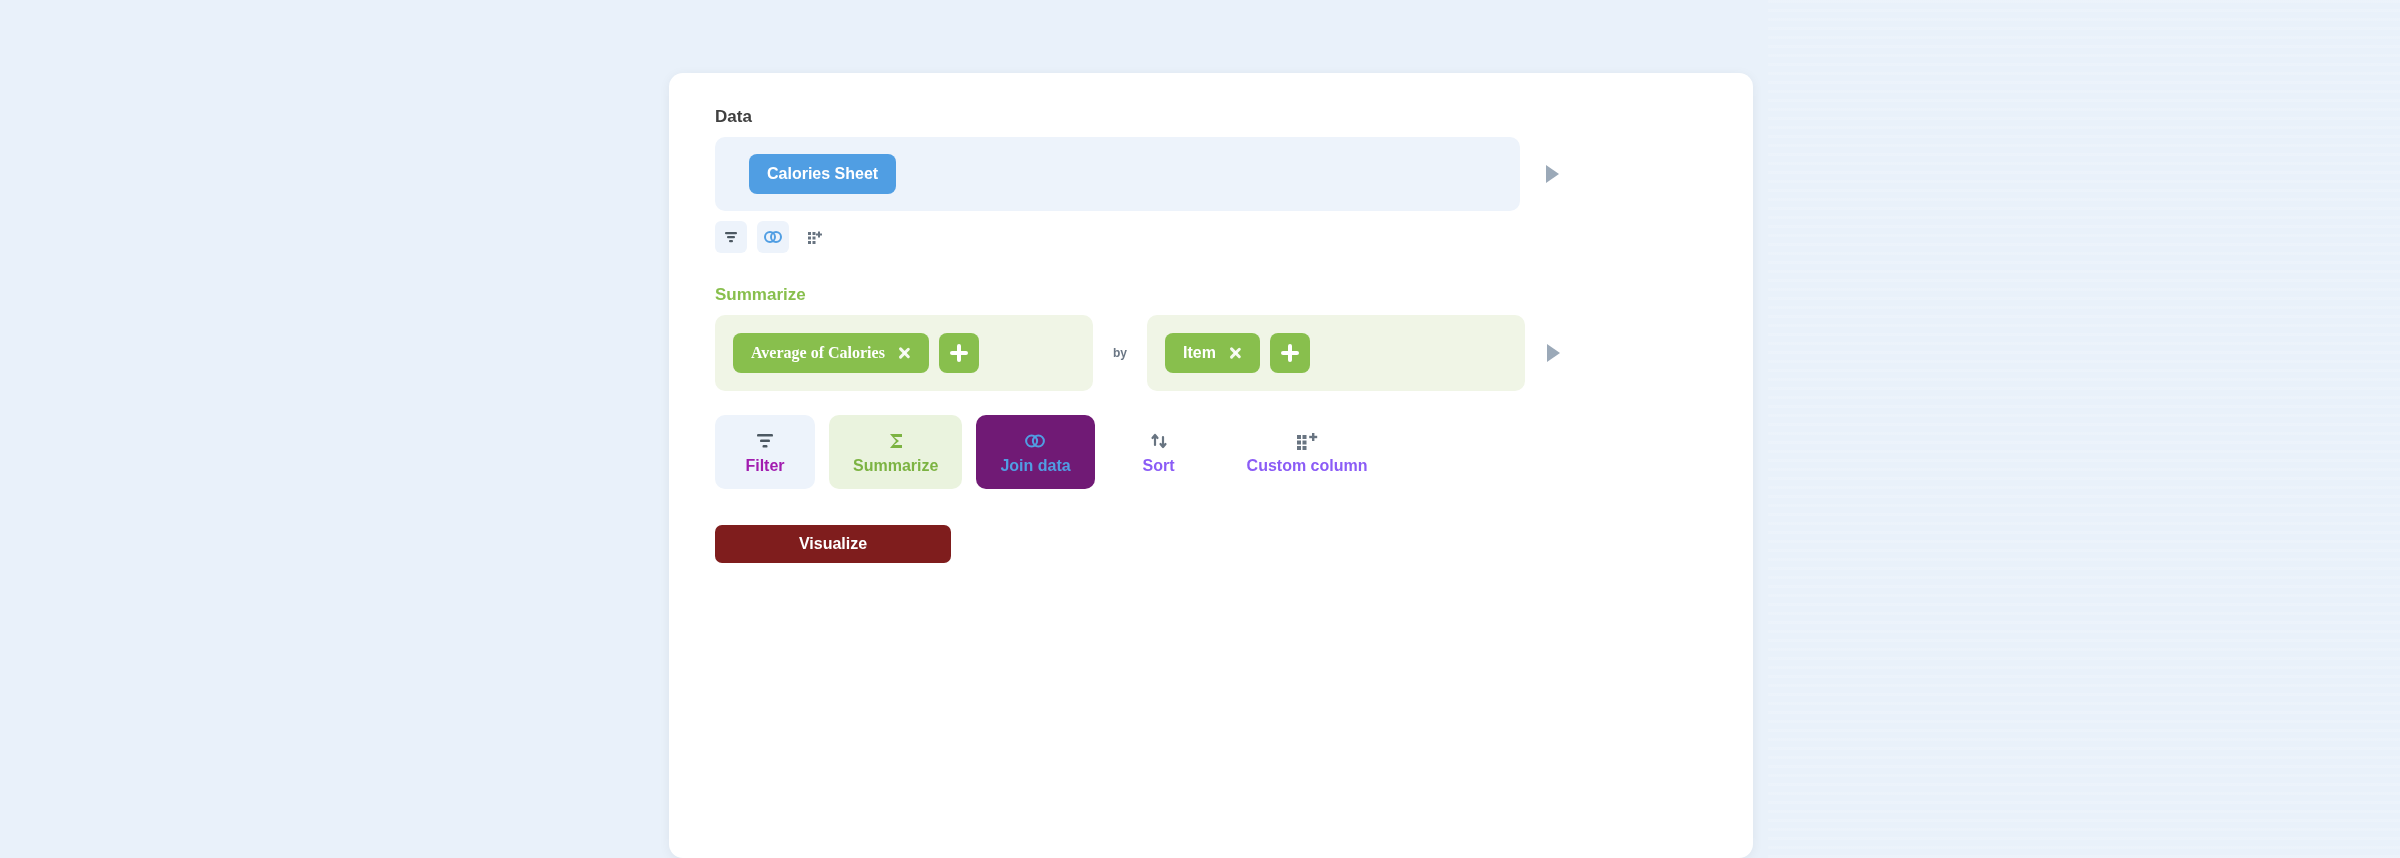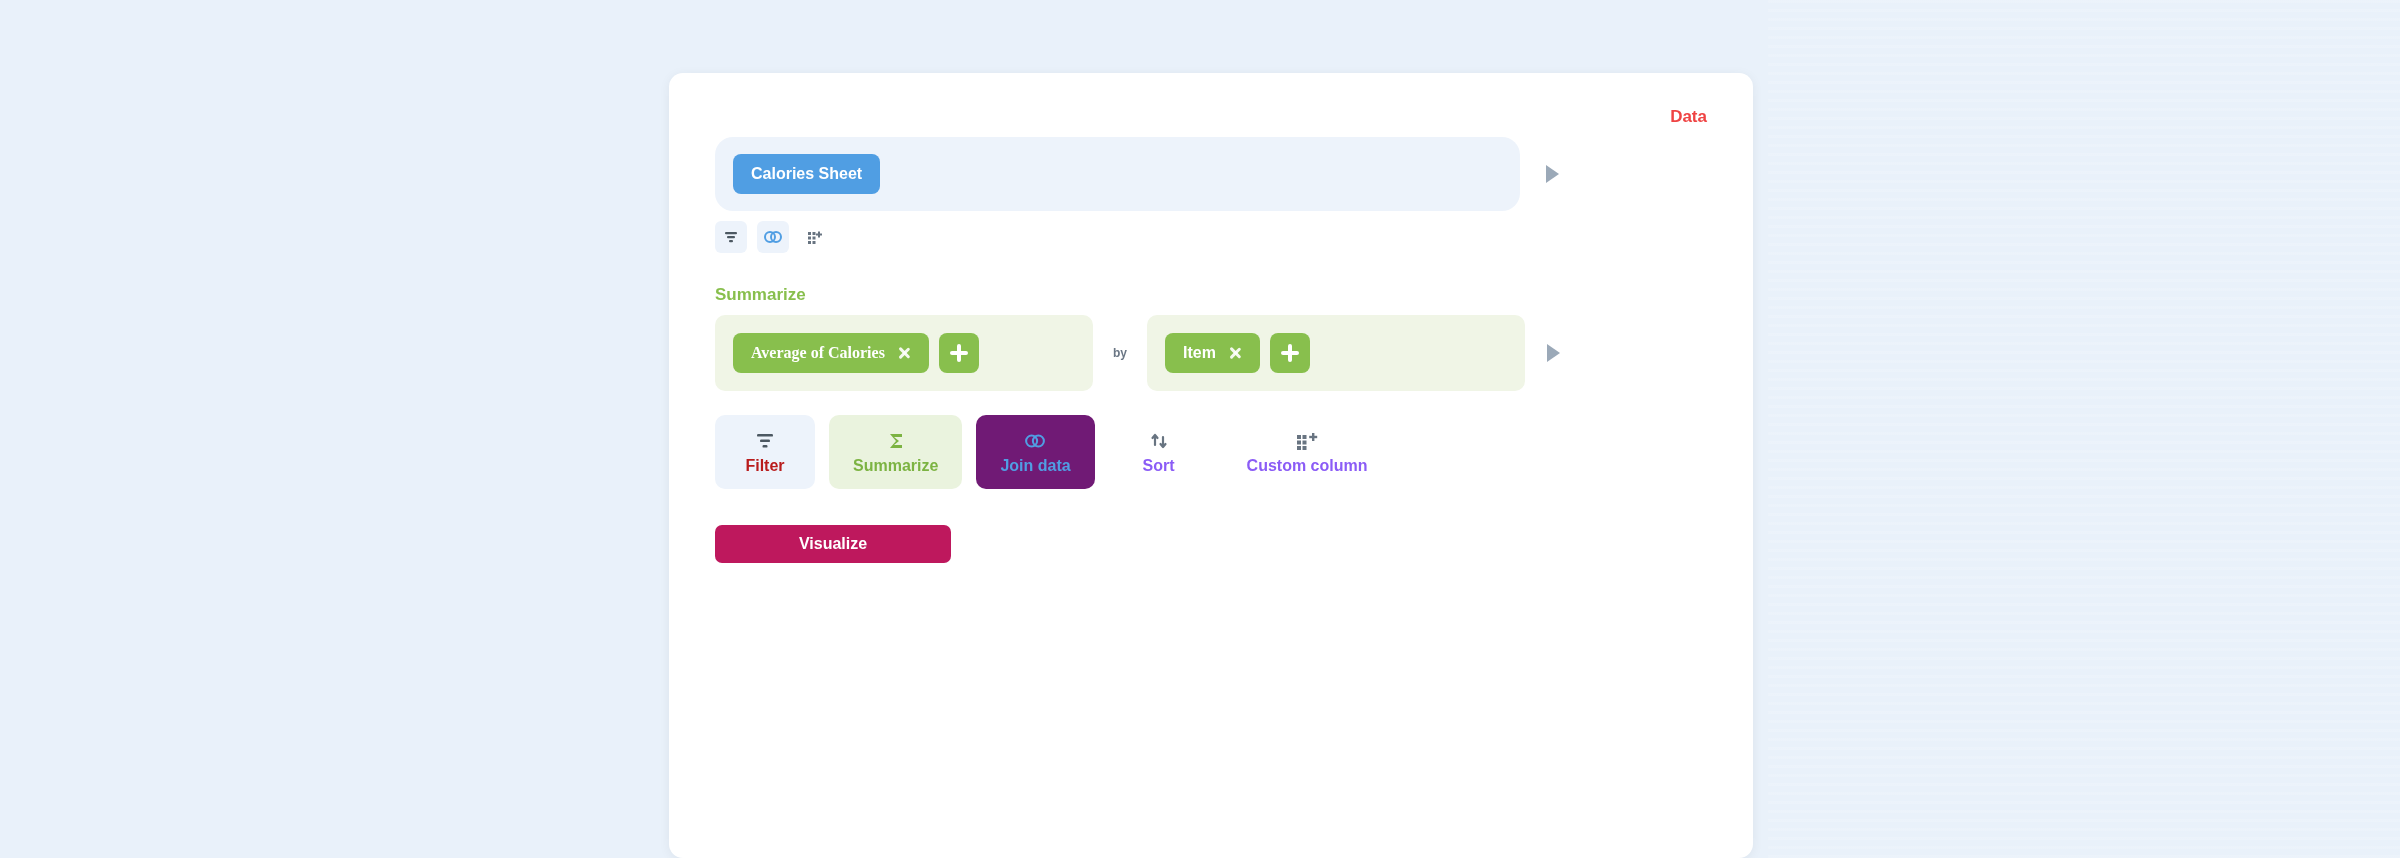--- a/index.html
+++ b/index.html
@@ -20,35 +20,35 @@
     background: #ffffff;
     border-radius: 14px;
     box-shadow: 0 2px 12px rgba(0,0,0,0.06);
     padding: 34px 46px 0 46px;
   }
   .section-label {
     font-size: 17px;
     font-weight: 700;
     margin-bottom: 10px;
   }
-  .section-label.blue { color: #ef4444; text-align: right; }
+  .section-label.blue { color: #404040; }
   .section-label.green { color: #88bf4d; }
 
   .row { display: flex; align-items: center; }
 
   
   .data-row { gap: 22px; }
   .data-well {
     flex: 0 0 805px;
     height: 74px;
     background: #edf3fb;
-    border-radius: 18px;
-    display: flex;
-    align-items: center;
-    padding: 0 18px;
+    border-radius: 10px;
+    display: flex;
+    align-items: center;
+    padding: 0 34px;
   }
   .pill {
     display: inline-flex;
     align-items: center;
     height: 40px;
     padding: 0 18px;
     border-radius: 8px;
     font-size: 16px;
     font-weight: 700;
     color: #fff;
@@ -147,31 +147,31 @@
     border-radius: 10px;
     display: flex;
     flex-direction: column;
     align-items: center;
     justify-content: center;
     gap: 5px;
     font-size: 16px;
     font-weight: 700;
     cursor: pointer;
   }
-  .op-btn.grey { background: #edf3fb; color: #b91c1c; }
+  .op-btn.grey { background: #edf3fb; color: #a21caf; }
   .op-btn.green-soft { background: #eaf3de; color: #7cb342; }
   .op-btn.blue-soft { background: #701a75; color: #509ee3; }
   .op-btn.plain { background: transparent; color: #8b5cf6; }
   .op-icon { width: 22px; height: 22px; display:flex; align-items:center; justify-content:center; }
 
   .visualize-btn {
     margin-top: 36px;
     width: 236px;
     height: 38px;
-    background: #be185d;
+    background: #7f1d1d;
     color: #fff;
     border-radius: 7px;
     display: flex;
     align-items: center;
     justify-content: center;
     font-size: 16px;
     font-weight: 700;
     cursor: pointer;
   }
 

